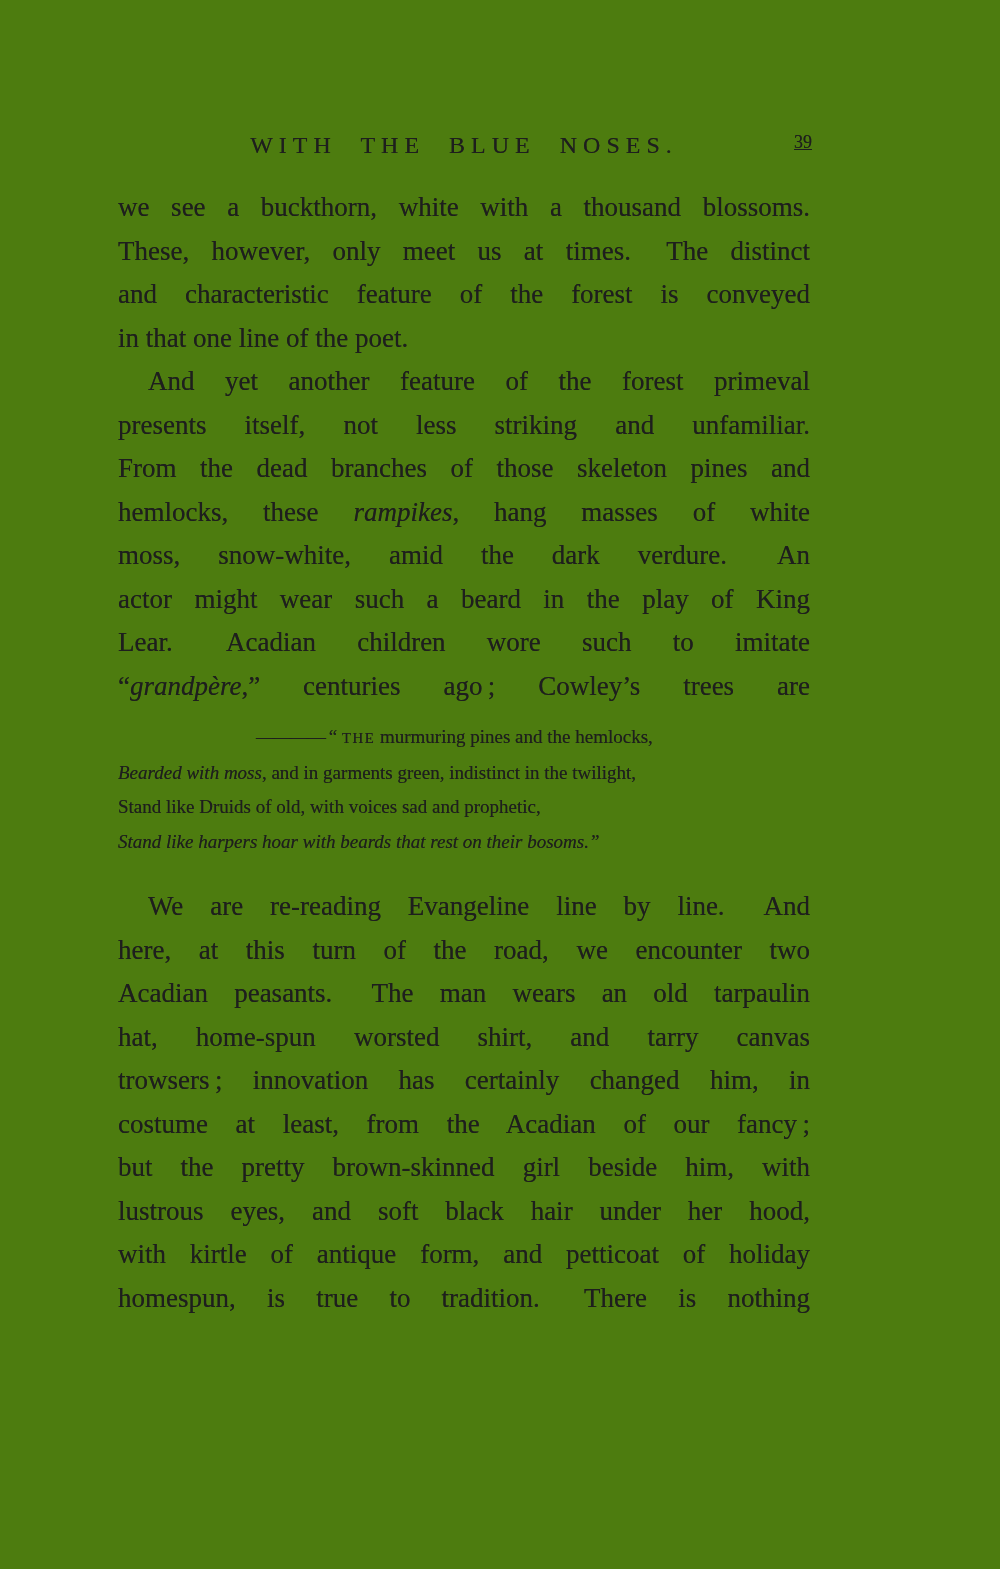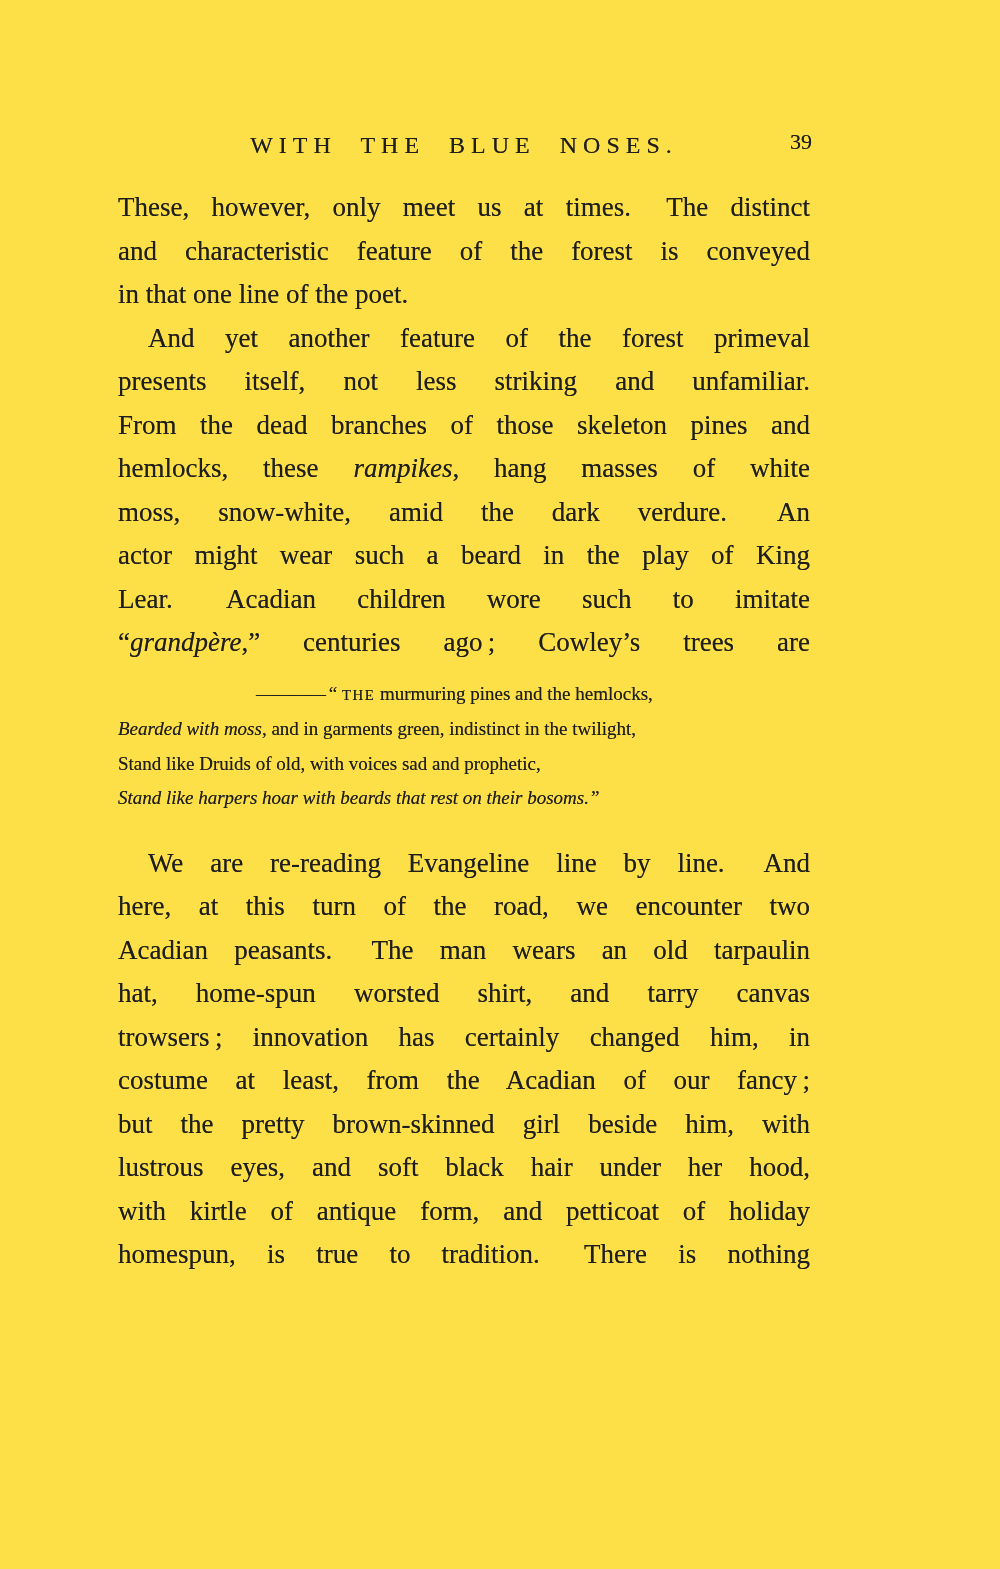--- a/index.html
+++ b/index.html
@@ -1,20 +1,20 @@
 <!DOCTYPE html>
 <html><head>
 <meta charset="utf-8">
 <style>
   html, body { margin: 0; padding: 0; background: #ffffff; }
   .page {
     position: relative;
     width: 1000px;
     height: 1569px;
-    background: #fde047;
+    background: #4d7c0f;
     color: #1e1e1e;
     font-family: "Liberation Serif", serif;
     text-shadow: 0 0 0.6px rgba(25,25,25,0.65);
     overflow: hidden;
   }
   .inner {
     position: absolute;
     left: 118px;
     top: 130px;
     width: 692px;
@@ -28,21 +28,22 @@
     word-spacing: 12px;
     margin-bottom: 26px;
     white-space: nowrap;
   }
   .pagenum {
     position: absolute;
     right: -2px;
     top: -3px;
     letter-spacing: 0;
     word-spacing: normal;
-    font-size: 22px;
+    font-size: 18px;
+    text-decoration: underline;
   }
   .para { margin: 0; }
   .para.body { font-size: 27px; line-height: 43.5px; }
   .para.body .line { text-align: justify; text-align-last: justify; }
   .para.body .line.left { text-align-last: left; }
   .para.body .line.indent { text-indent: 30px; }
   .para.verse {
     font-size: 19px;
     line-height: 34.5px;
     margin-top: 12px;
@@ -58,20 +59,21 @@
 <body>
 
 <div class="page">
   <div class="inner">
     <div class="header">
       <span>WITH THE BLUE NOSES.</span>
       <span class="pagenum">39</span>
     </div>
     <div>
         <div class="para body">
+          <div class="line"><span>we see a buckthorn, white with a thousand blossoms.</span></div>
           <div class="line"><span>These, however, only meet us at times.  The distinct</span></div>
           <div class="line"><span>and characteristic feature of the forest is conveyed</span></div>
           <div class="line left"><span>in that one line of the poet.</span></div>
         </div>
         <div class="para body">
           <div class="line indent"><span>And yet another feature of the forest primeval</span></div>
           <div class="line"><span>presents itself, not less striking and unfamiliar.</span></div>
           <div class="line"><span>From the dead branches of those skeleton pines and</span></div>
           <div class="line"><span>hemlocks, these </span><span class="it">rampikes</span><span>, hang masses of white</span></div>
           <div class="line"><span>moss, snow-white, amid the dark verdure.  An</span></div>

